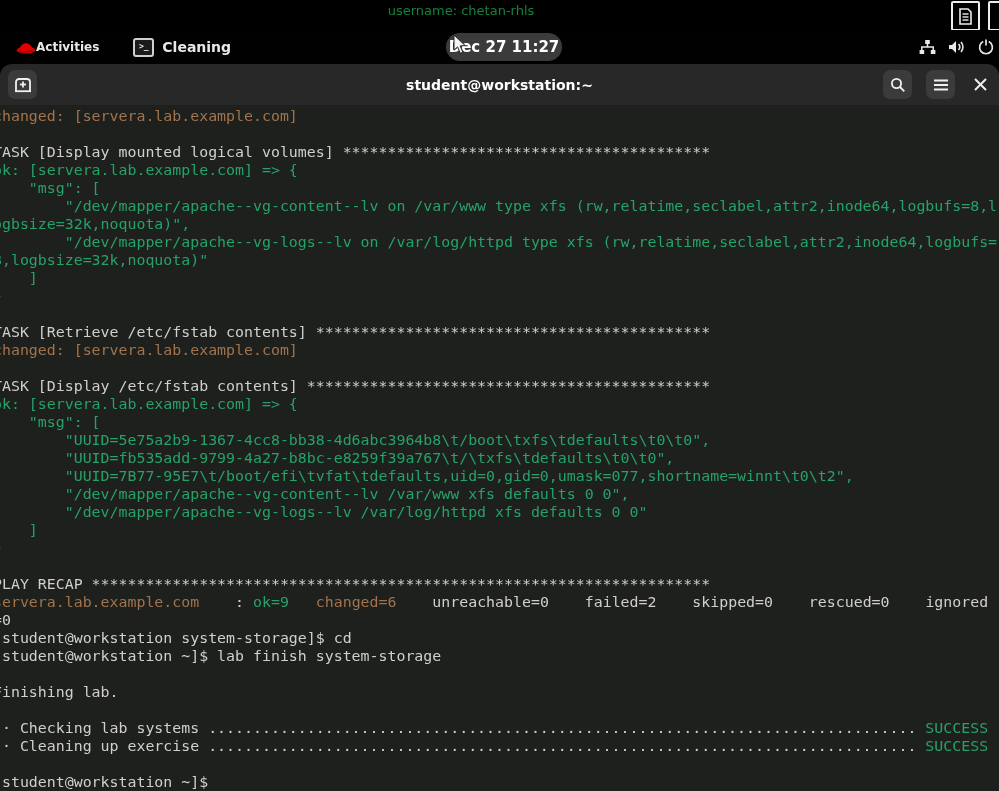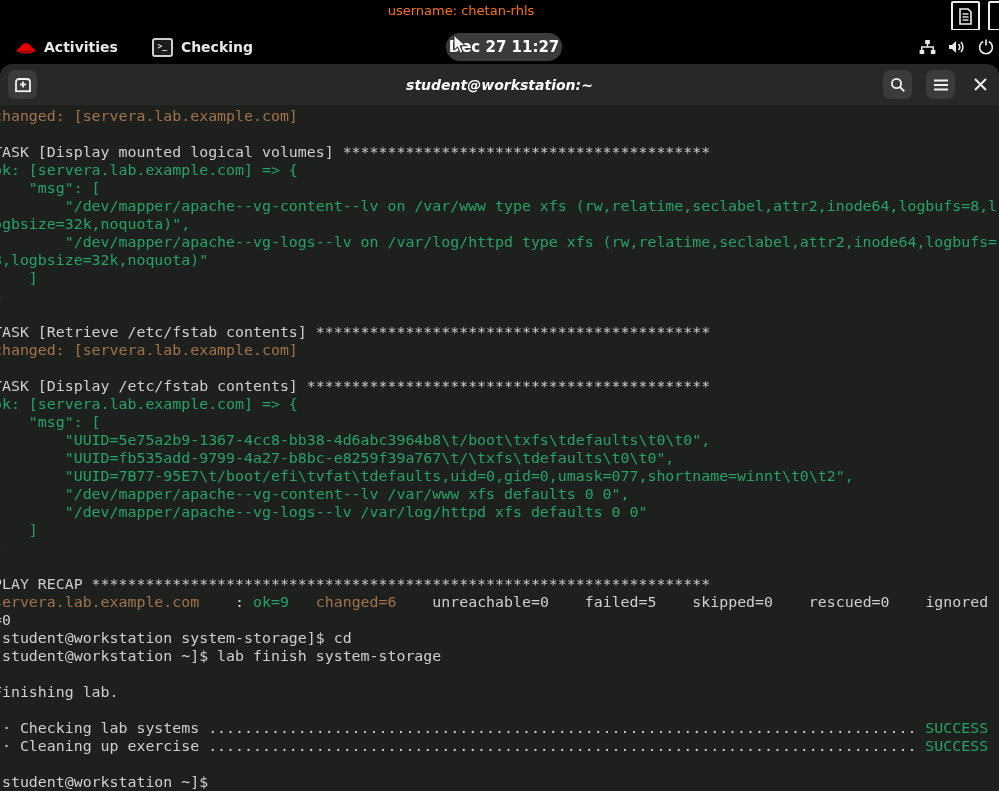--- a/index.html
+++ b/index.html
@@ -2,44 +2,44 @@
 <html style="--c-w: #d0cfcc; --c-g: #26a269; --c-y: #a2734c;"><head>
 <meta charset="utf-8">
 <style>
   html,body{margin:0;padding:0;background:#000;}
   body{width:999px;height:791px;position:relative;overflow:hidden;
        font-family:"DejaVu Sans","Liberation Sans",sans-serif;}
 
   
   .console-strip{position:absolute;left:0;top:0;width:999px;height:30px;background:#000;}
   .console-user{position:absolute;top:3px;left:461px;transform:translateX(-50%);
-    color:#f97316;font-size:13px;white-space:nowrap;}
+    color:#15803d;font-size:13px;white-space:nowrap;}
   .console-btn{position:absolute;top:1px;width:25px;height:26px;background:#000;
     border:2px solid #ededed;border-radius:2px;display:flex;align-items:center;justify-content:center;}
   .console-btn.b1{left:951px;}
   .console-btn.b2{left:988px;width:22px;}
 
   
   .topbar{position:absolute;left:0;top:30px;width:999px;height:34px;background:#010101;color:#e8e8e8;}
   .tb-left{position:absolute;left:0;top:0;height:34px;display:flex;align-items:center;}
-  .activities{display:flex;align-items:center;gap:8px;margin-left:16px;font-weight:bold;font-size:14px;}
+  .activities{display:flex;align-items:center;margin-left:16px;font-weight:bold;font-size:12px;}
   .appmenu{display:flex;align-items:center;gap:8px;margin-left:34px;font-weight:bold;font-size:14px;}
   .term-mini-icon{width:17px;height:15px;border:2px solid #cfcfcf;border-radius:3px;background:#1b1b1b;
     color:#e8e8e8;font-family:"DejaVu Sans Mono",monospace;font-size:8px;font-weight:bold;
     display:flex;align-items:center;justify-content:center;line-height:8px;}
   .clock-pill{position:absolute;left:446px;top:3px;width:116px;height:28px;background:#3b3b3b;
     border-radius:15px;display:flex;align-items:center;justify-content:center;
     color:#fff;font-weight:bold;font-size:15px;}
   .tb-right{position:absolute;right:5px;top:0;height:34px;display:flex;align-items:center;gap:12px;}
 
   
   .term-header{position:absolute;left:0;top:64px;width:999px;height:41px;background:#282828;
     border-radius:12px 12px 0 0;}
   .term-title{position:absolute;left:0;right:0;top:0;height:41px;display:flex;align-items:center;
-    justify-content:center;color:#fff;font-weight:bold;font-size:14px;font-style:italic;}
+    justify-content:center;color:#fff;font-weight:bold;font-size:14px;}
   .hbtn{position:absolute;top:70px;width:29px;height:29px;background:#3b3b3b;border-radius:7px;
     display:flex;align-items:center;justify-content:center;}
   .hbtn.newtab{left:8px;}
   .hbtn.search{left:883px;}
   .hbtn.menu{left:926px;}
   .closebtn{position:absolute;top:70px;left:966px;width:29px;height:29px;background:none;
     display:flex;align-items:center;justify-content:center;}
 
   .term-screen{position:absolute;left:0;top:105px;width:999px;height:686px;background:#1d201d;overflow:hidden;}
   .term-inner{position:absolute;left:-7px;top:2px;width:1120px;
@@ -77,21 +77,21 @@
         <svg width="20" height="14" viewBox="0 0 20 14">
           <ellipse cx="10" cy="10.2" rx="9.2" ry="3.4" fill="#e00000"></ellipse>
           <path d="M3.5 10 C3.5 4.5 9 2.2 12 3.6 C15 5 16.5 8 16.4 10 C12 12.6 6.5 12.4 3.5 10 Z" fill="#e00000"></path>
           <path d="M3.5 10.4 c3.4 2 9.6 2 13 -0.2" fill="none" stroke="#7a0000" stroke-width="1"></path>
         </svg>
       </span>
       <span>Activities</span>
     </div>
     <div class="appmenu">
       <span class="term-mini-icon">&gt;_</span>
-      <span>Checking</span>
+      <span>Cleaning</span>
     </div>
   </div>
 
   <div class="clock-pill">
     <span>Dec 27  11:27</span>
   </div>
 
   <div class="tb-right">
     <span>
       <svg width="17" height="16" viewBox="0 0 17 16">
@@ -179,21 +179,21 @@
       <div class="trow"><span class="c-g">    "msg": [</span></div>
       <div class="trow"><span class="c-g">        "UUID=5e75a2b9-1367-4cc8-bb38-4d6abc3964b8\t/boot\txfs\tdefaults\t0\t0",</span></div>
       <div class="trow"><span class="c-g">        "UUID=fb535add-9799-4a27-b8bc-e8259f39a767\t/\txfs\tdefaults\t0\t0",</span></div>
       <div class="trow"><span class="c-g">        "UUID=7B77-95E7\t/boot/efi\tvfat\tdefaults,uid=0,gid=0,umask=077,shortname=winnt\t0\t2",</span></div>
       <div class="trow"><span class="c-g">        "/dev/mapper/apache--vg-content--lv /var/www xfs defaults 0 0",</span></div>
       <div class="trow"><span class="c-g">        "/dev/mapper/apache--vg-logs--lv /var/log/httpd xfs defaults 0 0"</span></div>
       <div class="trow"><span class="c-g">    ]</span></div>
       <div class="trow"><span class="c-g">}</span></div>
       <div class="trow"></div>
       <div class="trow"><span class="c-w">PLAY RECAP *********************************************************************</span></div>
-      <div class="trow"><span class="c-y">servera.lab.example.com</span><span class="c-w">    : </span><span class="c-g">ok=9</span><span class="c-w">   </span><span class="c-y">changed=6</span><span class="c-w">    unreachable=0    failed=5    skipped=0    rescued=0    ignored</span></div>
+      <div class="trow"><span class="c-y">servera.lab.example.com</span><span class="c-w">    : </span><span class="c-g">ok=9</span><span class="c-w">   </span><span class="c-y">changed=6</span><span class="c-w">    unreachable=0    failed=2    skipped=0    rescued=0    ignored</span></div>
       <div class="trow"><span class="c-w">=0</span></div>
       <div class="trow"><span class="c-w">[student@workstation system-storage]$ cd</span></div>
       <div class="trow"><span class="c-w">[student@workstation ~]$ lab finish system-storage</span></div>
       <div class="trow"></div>
       <div class="trow"><span class="c-w">Finishing lab.</span></div>
       <div class="trow"></div>
       <div class="trow"><span class="c-w"> · Checking lab systems ............................................................................... </span><span class="c-g">SUCCESS</span></div>
       <div class="trow"><span class="c-w"> · Cleaning up exercise ............................................................................... </span><span class="c-g">SUCCESS</span></div>
       <div class="trow"></div>
       <div class="trow"><span class="c-w">[student@workstation ~]$</span></div>

